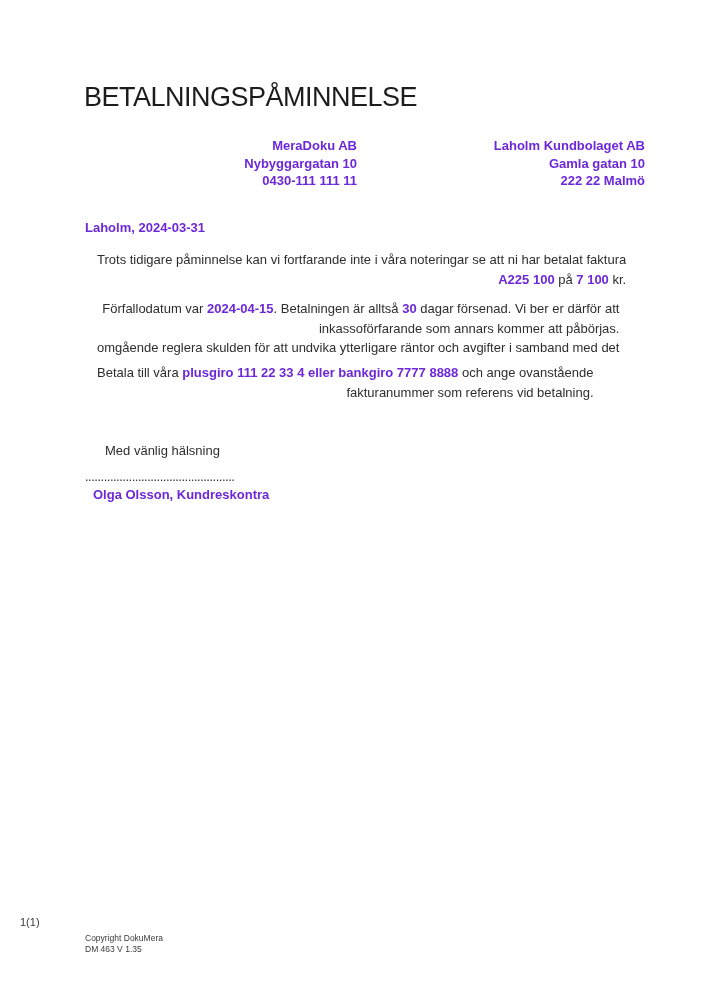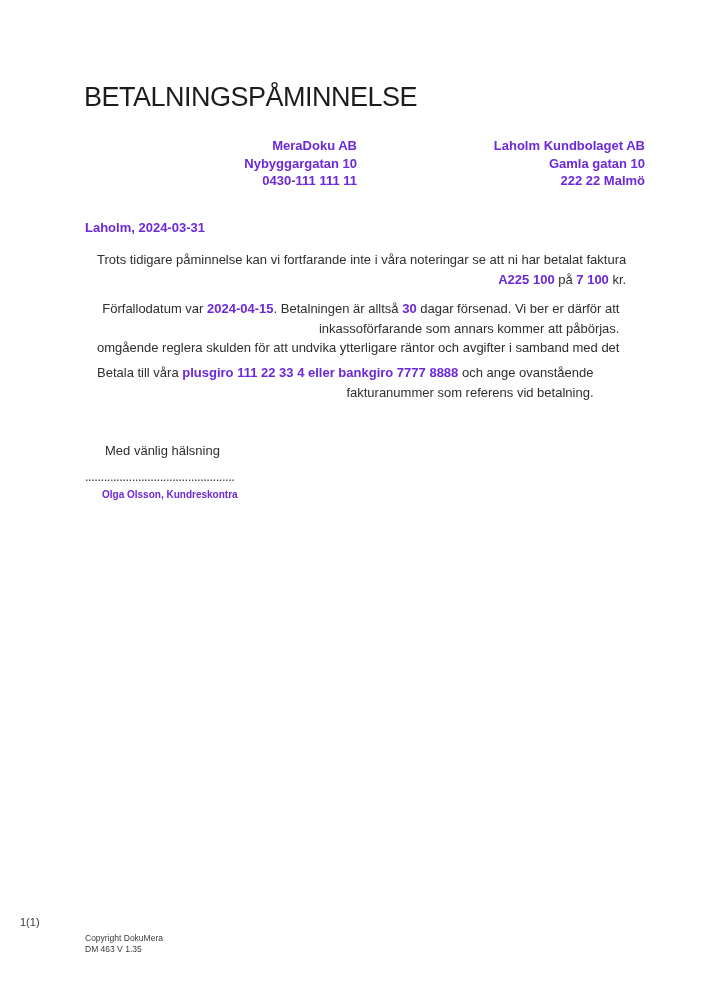--- a/index.html
+++ b/index.html
@@ -85,22 +85,22 @@
     left: 0;
     font-size: 13px;
     line-height: 14px;
     letter-spacing: -0.5px;
     color: #333333;
     white-space: nowrap;
   }
   .sig-name {
     position: absolute;
     top: 486px;
-    left: 17px;
-    font-size: 10px;
+    left: 8px;
+    font-size: 13px;
     line-height: 17.5px;
     white-space: nowrap;
   }
   .page-number {
     position: absolute;
     top: 916px;
     left: 0;
     width: 591px;
     text-align: left;
     font-size: 11px;

